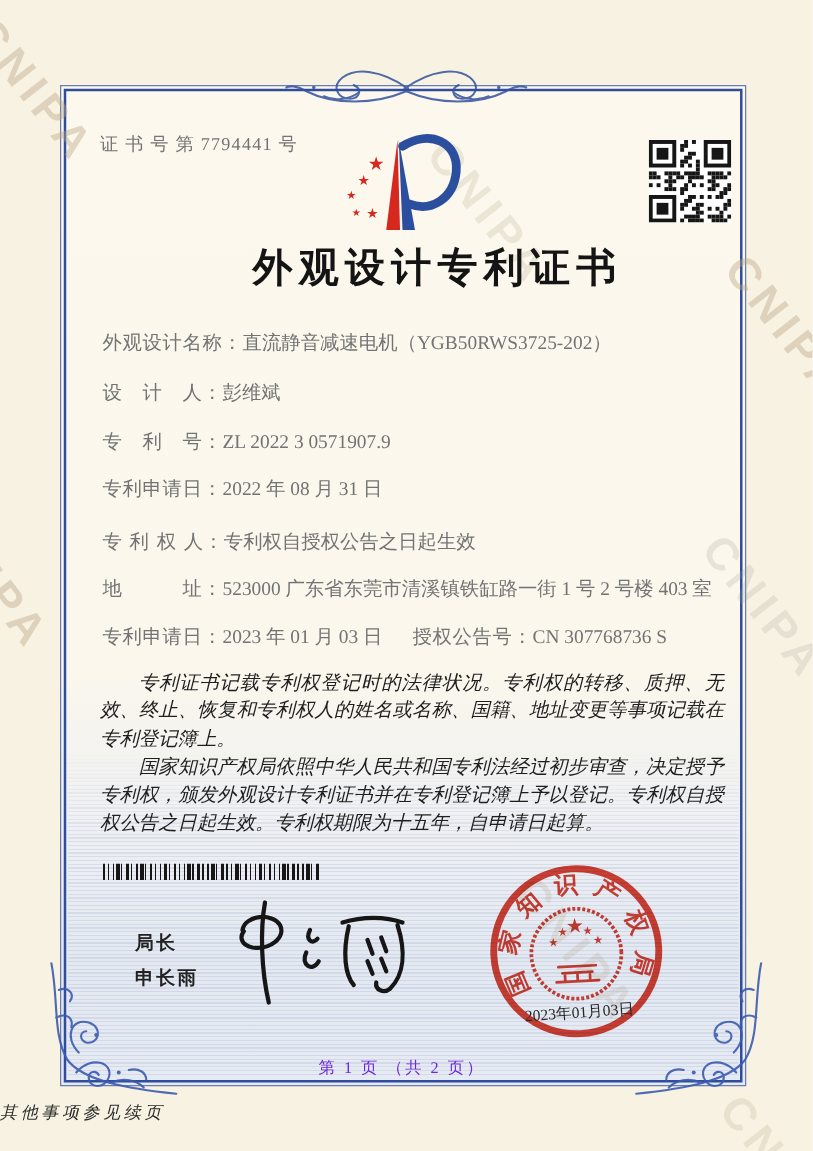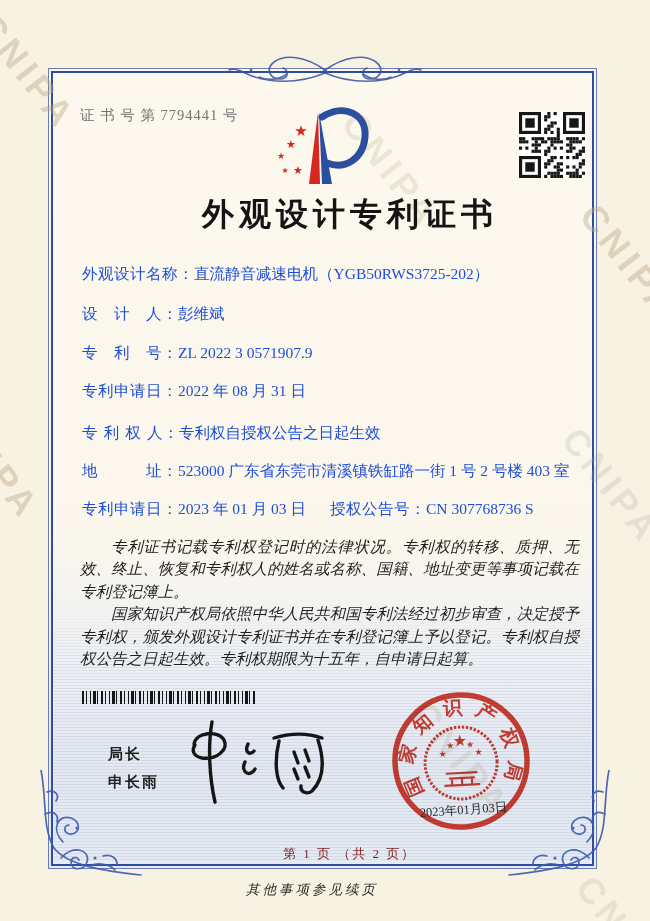--- a/index.html
+++ b/index.html
@@ -33,38 +33,38 @@
     mask-image:linear-gradient(180deg,transparent 0,#000 28%,#000 100%);
     pointer-events:none;
   }
   
   .abs{position:absolute;z-index:2;}
   .cert-no{left:80px;top:106px;font-size:14.5px;color:#737373;letter-spacing:1px;}
   .qr{left:519px;top:112px;width:66px;height:66px;background:#fff;}
   .logo{left:272px;top:106px;width:98px;height:84px;}
   .cert-title{left:48px;top:193px;width:604px;text-align:center;
     font-size:32px;font-weight:bold;letter-spacing:5px;color:#141414;}
-  .frow{left:82px;font-size:15.5px;color:#1d4ed8;white-space:nowrap;}
+  .frow{left:82px;font-size:15.5px;color:#737373;white-space:nowrap;}
   .flabel{letter-spacing:.5px;}
   .grant2{position:absolute;left:248px;top:0;white-space:nowrap;}
   .paras{left:80px;top:536px;width:499px;font-size:15.5px;line-height:22.4px;
     font-style:italic;color:#1e1e1e;text-align:justify;}
   .paras p{margin:0;text-indent:2em;}
   .barcode{left:82px;top:691px;width:174px;height:13px;
     background:repeating-linear-gradient(90deg,
       #161616 0 2px,transparent 2px 4px,#161616 4px 5px,transparent 5px 8px,
       #161616 8px 9px,transparent 9px 11px,#161616 11px 14px,transparent 14px 15px,
       #161616 15px 16px,transparent 16px 19px);}
   .signer{left:88px;font:bold 15px "Liberation Sans","DejaVu Sans",sans-serif;color:#222;letter-spacing:2px;margin-left:20px;}
   .sig{left:182px;top:714px;width:160px;height:92px;}
   .seal{left:388px;top:688px;width:146px;height:146px;
     mix-blend-mode:multiply;opacity:.95;transform:rotate(-3deg);}
   .page-no{left:48px;top:845px;width:547px;text-align:center;font-size:13px;
-    color:#7f1d1d;letter-spacing:2px;margin-left:28px;}
-  .next-note{left:0;top:881px;width:624px;text-align:center;font-size:13.5px;
+    color:#6d28d9;letter-spacing:2px;}
+  .next-note{left:0;top:881px;width:624px;text-align:left;font-size:13.5px;
     font-style:italic;color:#2b2b2b;letter-spacing:3px;}
   .orn{pointer-events:none;}
   .orn-top{left:227px;top:50px;width:196px;height:38px;}
   .orn-bl{left:33px;top:770px;width:110px;height:112px;}
   .orn-br{left:507px;top:770px;width:110px;height:112px;transform:scaleX(-1);}
 </style>
 </head>
 <body>
 
 <div class="wm" style="left:2px;top:6px;">CNIPA</div>

